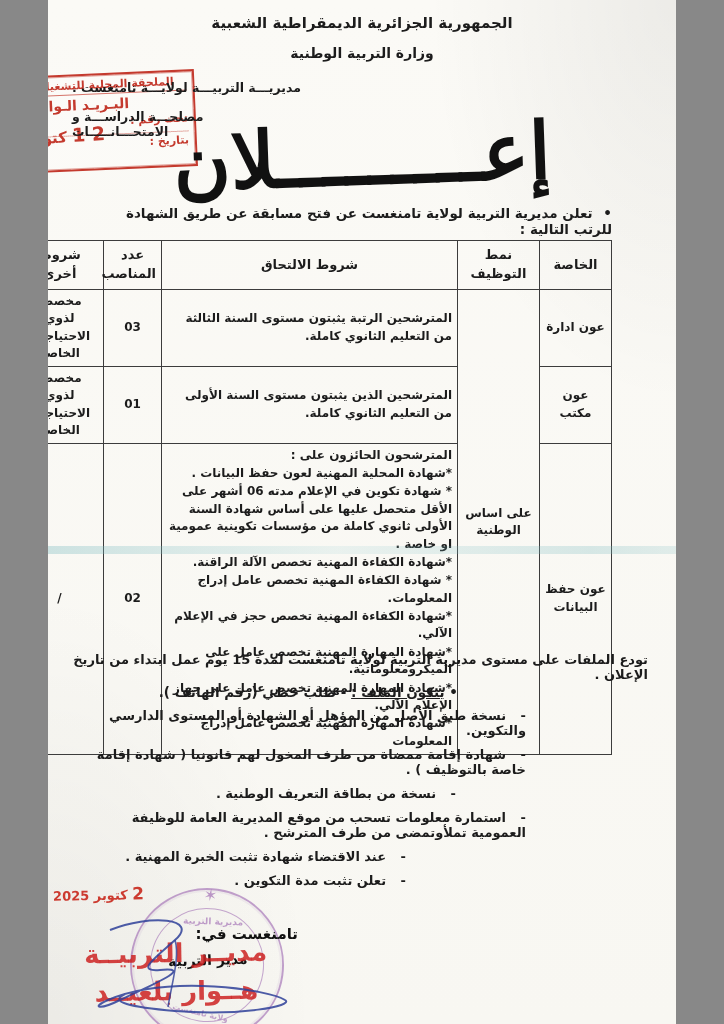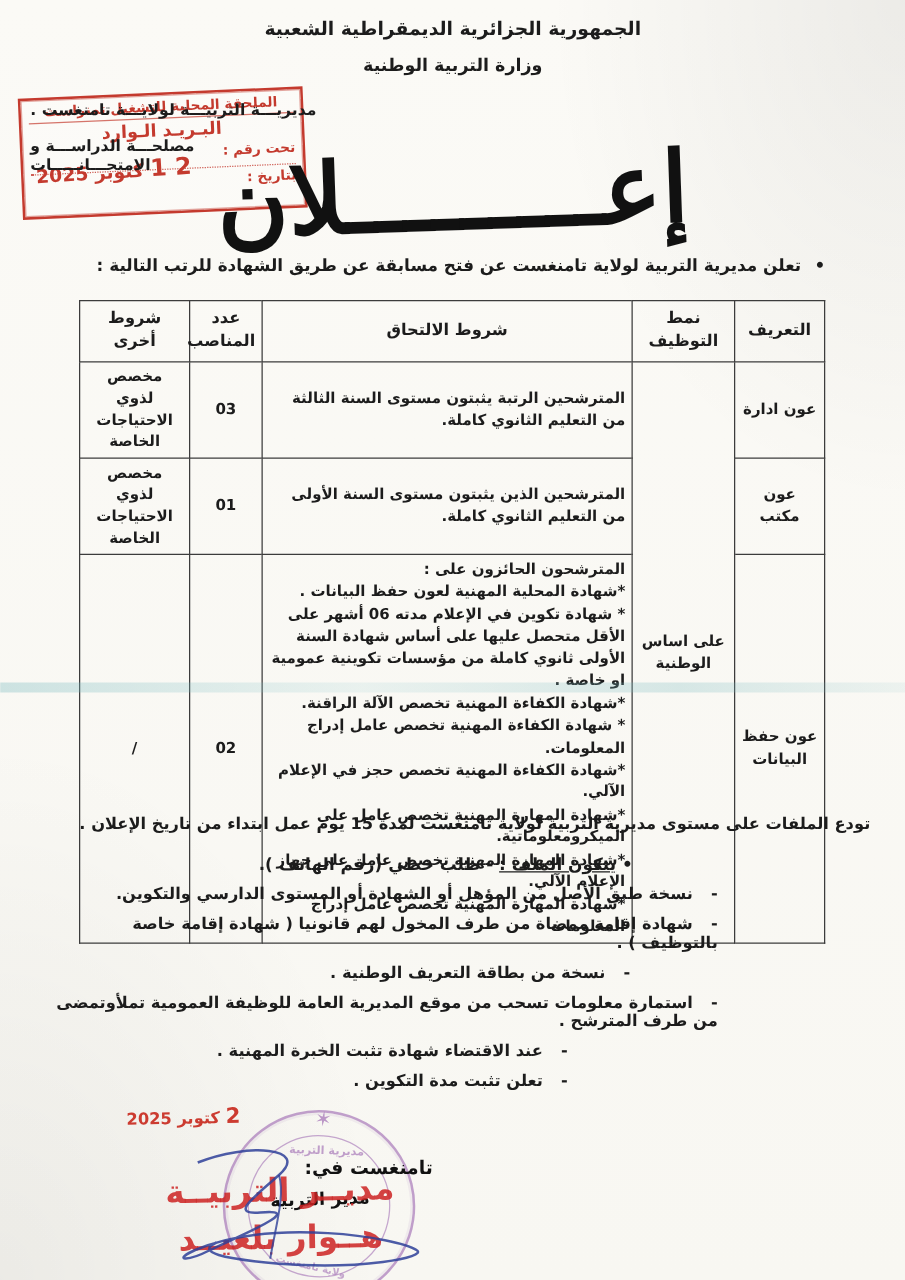--- a/index.html
+++ b/index.html
@@ -1,17 +1,17 @@
 <!DOCTYPE html>
 <html lang="ar" dir="rtl"><head>
 <meta charset="utf-8">
 <style>
   html,body{margin:0;padding:0;background:#888;}
   .page{
-    position:relative;width:724px;height:1024px;margin:0 auto;
+    position:relative;width:628px;height:1024px;margin:0 auto;
     background:
       radial-gradient(ellipse at 100% 0%, rgba(0,0,0,0.06), transparent 28%),
       radial-gradient(ellipse at 0% 100%, rgba(0,0,0,0.05), transparent 30%),
       linear-gradient(#fbfaf6,#f8f7f2);
     overflow:hidden;
     font-family:"DejaVu Sans", sans-serif;
     color:#1c1c1c;
     direction:rtl;
   }
   
@@ -136,21 +136,21 @@
   <table class="grid">
     <colgroup>
       <col class="c-rank">
         <col class="c-mode">
         <col class="c-cond">
         <col class="c-num">
         <col class="c-other">
     </colgroup>
     <tbody>
         <tr>
-      <th>التعريف</th>
+      <th>الخاصة</th>
       <th>نمط التوظيف</th>
       <th>شروط الالتحاق</th>
       <th>عدد المناصب</th>
       <th>شروط أخرى</th>
     </tr>
     <tr class="r1">
       <td class="rank">عون ادارة</td>
       <td class="mode" rowspan="3">على اساس الوطنية</td>
       <td class="cond">المترشحين الرتبة يثبتون مستوى السنة الثالثة من التعليم الثانوي كاملة.</td>
       <td class="num">03</td>

